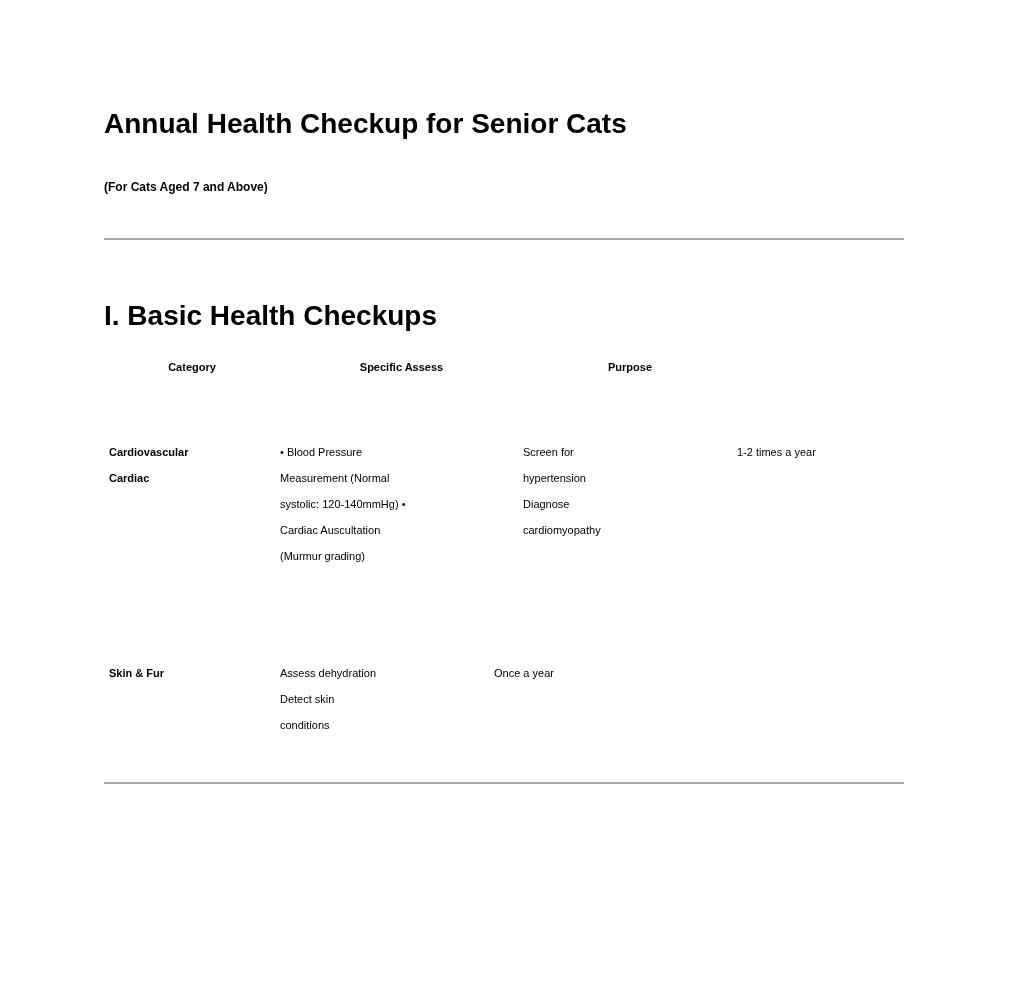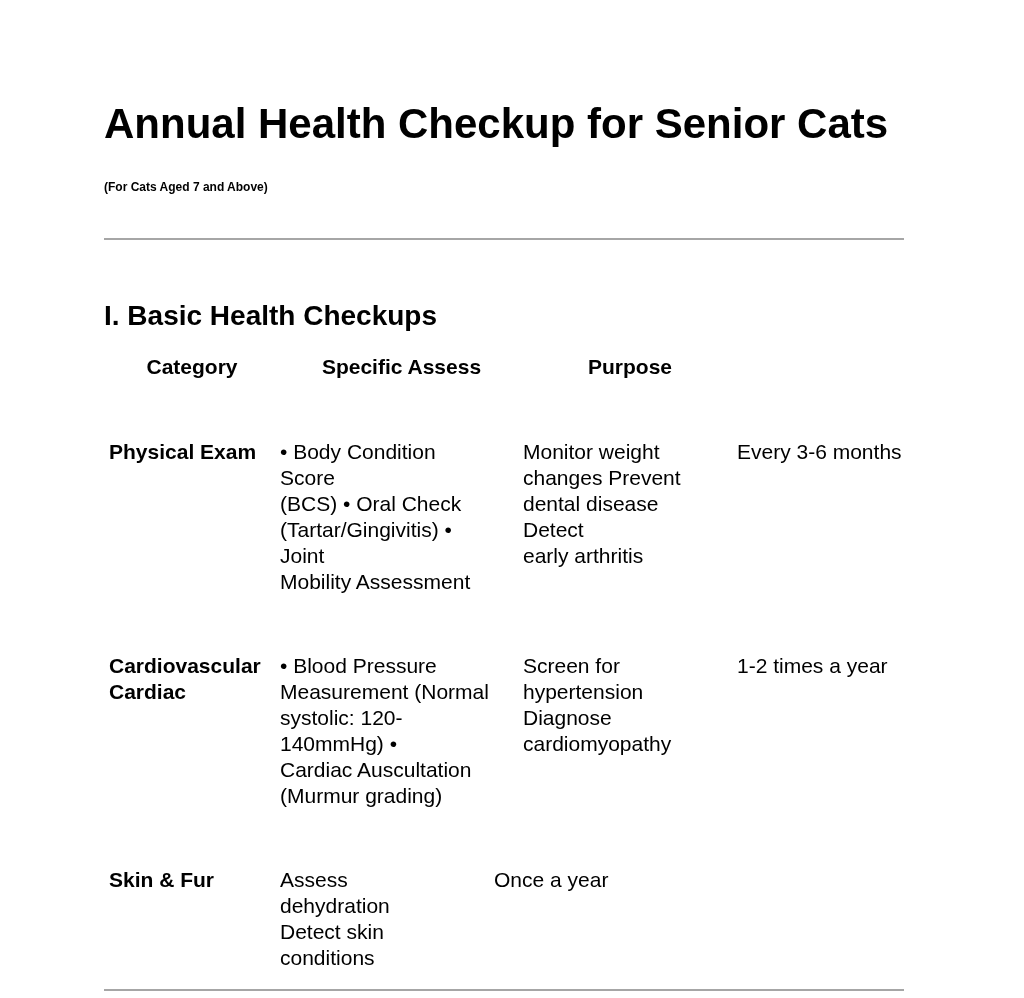--- a/index.html
+++ b/index.html
@@ -13,21 +13,21 @@
     height: 998px;
     background: #ffffff;
     box-sizing: border-box;
     padding: 100px 120px 0 104px;
     font-family: "Liberation Sans", "DejaVu Sans", sans-serif;
     color: #000000;
     overflow: hidden;
   }
   .doc-title {
     margin: 0;
-    font-size: 42px;
+    font-size: 28px;
     line-height: 48px;
     font-weight: bold;
   }
   .doc-subtitle {
     margin: 28px 0 0 0;
     font-size: 12px;
     line-height: 23px;
     font-weight: bold;
   }
   .rule {
@@ -40,30 +40,30 @@
   .rule-bottom { margin-top: 0; }
   .section-heading {
     margin: 56px 0 0 0;
     font-size: 28px;
     line-height: 39px;
     font-weight: bold;
   }
   .table {
     margin-top: 19px;
     width: 800px;
-    font-size: 21px;
+    font-size: 11px;
     line-height: 26px;
   }
   .thead, .trow {
     display: flex;
     align-items: flex-start;
   }
   .thead { min-height: 85px; }
   .trow { min-height: 214px; }
-  .trow.last { min-height: 122px; }
+  .trow.last { min-height: 122px; margin-top: 7px; }
   .c1, .c2, .c3, .c4 { box-sizing: border-box; }
   .c1 { width: 176px; }
   .c2 { width: 243px; }
   .c3 { width: 214px; }
   .c4 { width: 167px; }
   .th {
     font-weight: bold;
     text-align: center;
     padding: 0 14px;
   }
@@ -92,32 +92,20 @@
   <h2 class="section-heading">I. Basic Health Checkups</h2>
 
   <div class="table">
 
     <div class="thead">
       <div class="th c1">Category</div>
       <div class="th c2">Specific Assess</div>
       <div class="th c3">Purpose</div>
     </div>
 
-    <div class="trow">
-      <div class="td c1">Physical Exam</div>
-      <div class="td c2">• Body Condition Score
-(BCS) • Oral Check
-(Tartar/Gingivitis) • Joint
-Mobility Assessment</div>
-      <div class="td c3">Monitor weight
-changes Prevent
-dental disease Detect
-early arthritis</div>
-      <div class="td c4">Every 3-6 months</div>
-    </div>
 
     <div class="trow">
       <div class="td c1">Cardiovascular
 Cardiac</div>
       <div class="td c2">• Blood Pressure
 Measurement (Normal
 systolic: 120-140mmHg) •
 Cardiac Auscultation
 (Murmur grading)</div>
       <div class="td c3">Screen for

